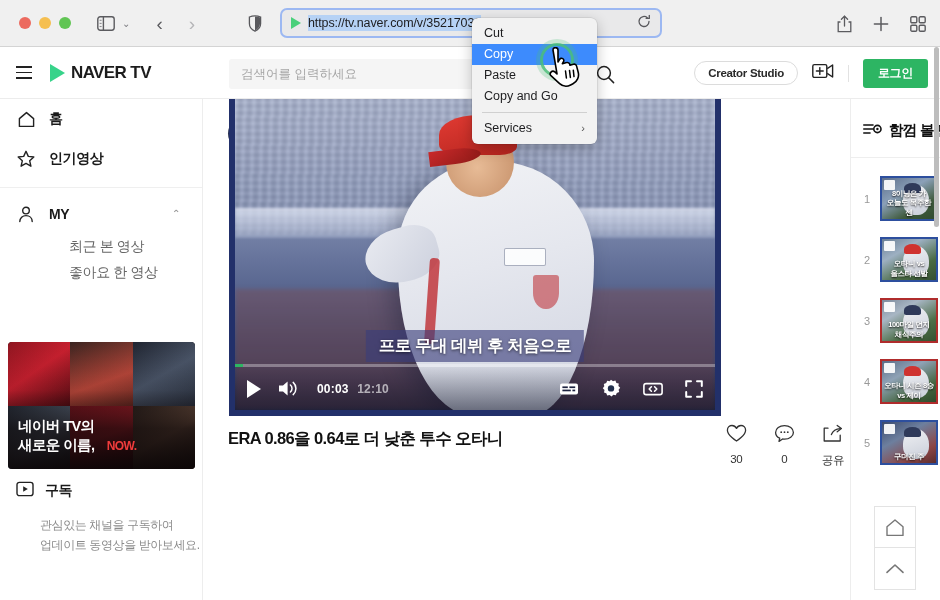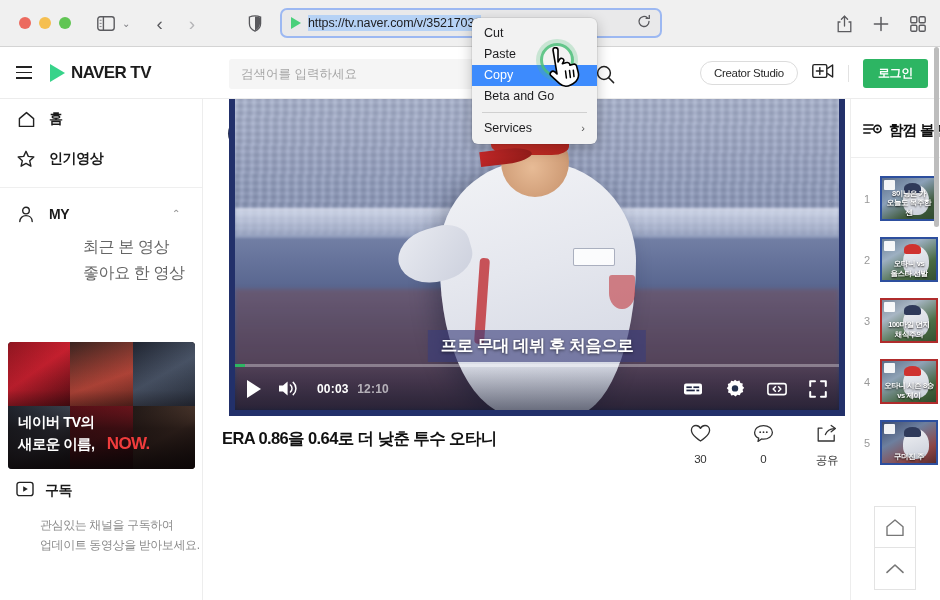--- a/index.html
+++ b/index.html
@@ -142,21 +142,21 @@
   }
   .search-box input::placeholder { color: #a5a5a5; }
   .search-icon-btn { position: absolute; left: 596px; top: 18px; cursor: pointer; }
 
   .header-right {
     position: absolute; right: 12px; top: 0; height: 52px;
     display: flex; align-items: center; gap: 14px;
   }
   .creator-pill {
     border: 1px solid #dcdcdc; border-radius: 15px;
-    padding: 5px 13px; font-size: 11.5px; font-weight: normal;
+    padding: 5px 13px; font-size: 11.5px; font-weight: bold;
     color: #2a2a2a; letter-spacing: -0.3px;
   }
   .divider-v { width: 1px; height: 17px; background: #e2e2e2; }
   .login-btn {
     background: #2db563; color: #fff;
     font-size: 12px; font-weight: bold;
     padding: 6px 15px; border-radius: 3px;
     letter-spacing: -0.3px;
   }
 
@@ -172,22 +172,22 @@
     font-size: 14px; color: #1a1a1a; font-weight: bold;
     letter-spacing: -0.4px;
     cursor: pointer;
   }
   .nav-item .ico { width: 20px; display: flex; justify-content: center; color: #222; }
   .beta { font-size: 9.5px; color: #2db563; font-style: italic; font-weight: bold; margin-left: 4px; }
   .nav-sep { height: 1px; background: #efefef; margin: 8px 0 6px 0; }
   .my-row { position: relative; }
   .my-chev { position: absolute; right: 22px; top: 14px; font-size: 10px; color: #999; }
   .sub-item {
-    padding-left: 49px; height: 26px; display: flex; align-items: center;
-    font-size: 16px; color: #666; letter-spacing: -0.4px; cursor: pointer; margin-left: 34px;
+    padding-left: 69px; height: 26px; display: flex; align-items: center;
+    font-size: 14px; color: #666; letter-spacing: -0.4px; cursor: pointer;
   }
   .promo-banner {
     position: absolute; top: 243px; left: 8px;
     width: 187px; height: 127px;
     background: #1a1012; border-radius: 4px; overflow: hidden;
   }
   .promo-grid {
     position: absolute; inset: 0;
     display: grid; grid-template-columns: 1fr 1fr 1fr; grid-template-rows: 1fr 1fr;
   }
@@ -200,21 +200,21 @@
   .pg6 { background: linear-gradient(150deg,#2e2420,#7a5a48 50%,#3a2c24); }
   .promo-overlay {
     position: absolute; inset: 0;
     background: linear-gradient(to top, rgba(10,5,6,0.94) 0%, rgba(10,5,6,0.72) 32%, rgba(10,5,6,0.1) 62%, rgba(10,5,6,0) 100%);
   }
   .promo-text {
     position: absolute; left: 10px; bottom: 14px;
     color: #fff; font-size: 14.5px; font-weight: bold;
     line-height: 1.32; letter-spacing: -0.6px;
   }
-  .promo-now { color: #f03c3c; font-size: 17px; padding-left: 9px; }
+  .promo-now { color: #f03c3c; font-size: 12px; padding-left: 9px; }
   .sub-section { position: absolute; top: 382px; left: 0; width: 203px; }
   .sub-head {
     display: flex; align-items: center; gap: 11px;
     padding-left: 16px; font-size: 14px; font-weight: bold; color: #1a1a1a;
     letter-spacing: -0.4px;
   }
   .sub-desc {
     margin-top: 16px; padding-left: 40px;
     font-size: 12px; color: #8b8b8b; line-height: 1.65; letter-spacing: -0.4px;
   }
@@ -249,21 +249,21 @@
     font-size: 20px; font-weight: bold; color: #111; letter-spacing: -0.9px;
   }
   .sub-cta {
     background: #2aa35a; color: #fff; font-size: 12px; font-weight: bold;
     padding: 6px 13px; border-radius: 2px; letter-spacing: -0.4px;
     display: flex; align-items: center; gap: 3px;
   }
 
   .player {
     position: absolute; left: 229px; top: 67px;
-    width: 616px; height: 349px;
+    width: 492px; height: 349px;
     background: #1e2a5a;
     border: 6px solid #22306a;
     overflow: hidden;
   }
   .player-inner { position: absolute; inset: 0; overflow: hidden; }
   .field-bg {
     position: absolute; inset: 0;
     background:
       linear-gradient(to bottom,
         #c9cfe2 0%, #b9c1d8 16%, #9aa6c4 30%,
@@ -379,35 +379,35 @@
     border-top: 9px solid transparent;
     border-bottom: 9px solid transparent;
   }
   .time-label {
     font-size: 12px; font-weight: bold; letter-spacing: 0.2px;
     margin-left: 2px; white-space: nowrap;
   }
   .time-total { color: rgba(255,255,255,0.62); margin-left: 5px; }
   .ctrl-right { margin-left: auto; display: flex; align-items: center; gap: 22px; }
 
-  .video-info { position: absolute; left: 222px; top: 428px; width: 616px; }
+  .video-info { position: absolute; left: 228px; top: 428px; width: 616px; }
   .video-title {
     font-size: 16.5px; font-weight: bold; color: #111;
     letter-spacing: -0.6px; margin-bottom: 11px;
   }
   .meta-row { display: flex; align-items: center; gap: 9px; }
   .meta-text { font-size: 12.5px; color: #5a5a5a; letter-spacing: -0.4px; }
   .report-btn {
     border: 1px solid #e0e0e0; border-radius: 3px;
     padding: 4px 9px; font-size: 11.5px; color: #555;
     display: flex; align-items: center; gap: 4px; letter-spacing: -0.4px;
   }
   .actions {
     position: absolute; right: 0; top: -4px;
-    display: flex; gap: 42px;
+    display: flex; gap: 27px;
   }
   .action {
     display: flex; flex-direction: column; align-items: center; gap: 6px;
     cursor: pointer;
   }
   .action-label { font-size: 11.5px; color: #333; letter-spacing: -0.4px; }
 
   
   .playlist {
     position: absolute; top: 99px; left: 850px; width: 90px; height: 501px;
@@ -878,28 +878,28 @@
       </svg>
     </div>
   </div>
 
   <div class="scrollbar"></div>
 
   <div class="ctx-menu">
     <div class="ctx-item">
       <span>Cut</span>
     </div>
+    <div class="ctx-item selected">
+      <span>Copy</span>
+    </div>
     <div class="ctx-item">
       <span>Paste</span>
     </div>
-    <div class="ctx-item selected">
-      <span>Copy</span>
-    </div>
     <div class="ctx-item">
-      <span>Beta and Go</span>
+      <span>Copy and Go</span>
     </div>
     <div class="ctx-sep"></div>
     <div class="ctx-item">
       <span>Services</span>
       <span class="ctx-arrow">›</span>
     </div>
   </div>
 
   <div class="click-ring"></div>
   <div class="cursor-hand">

